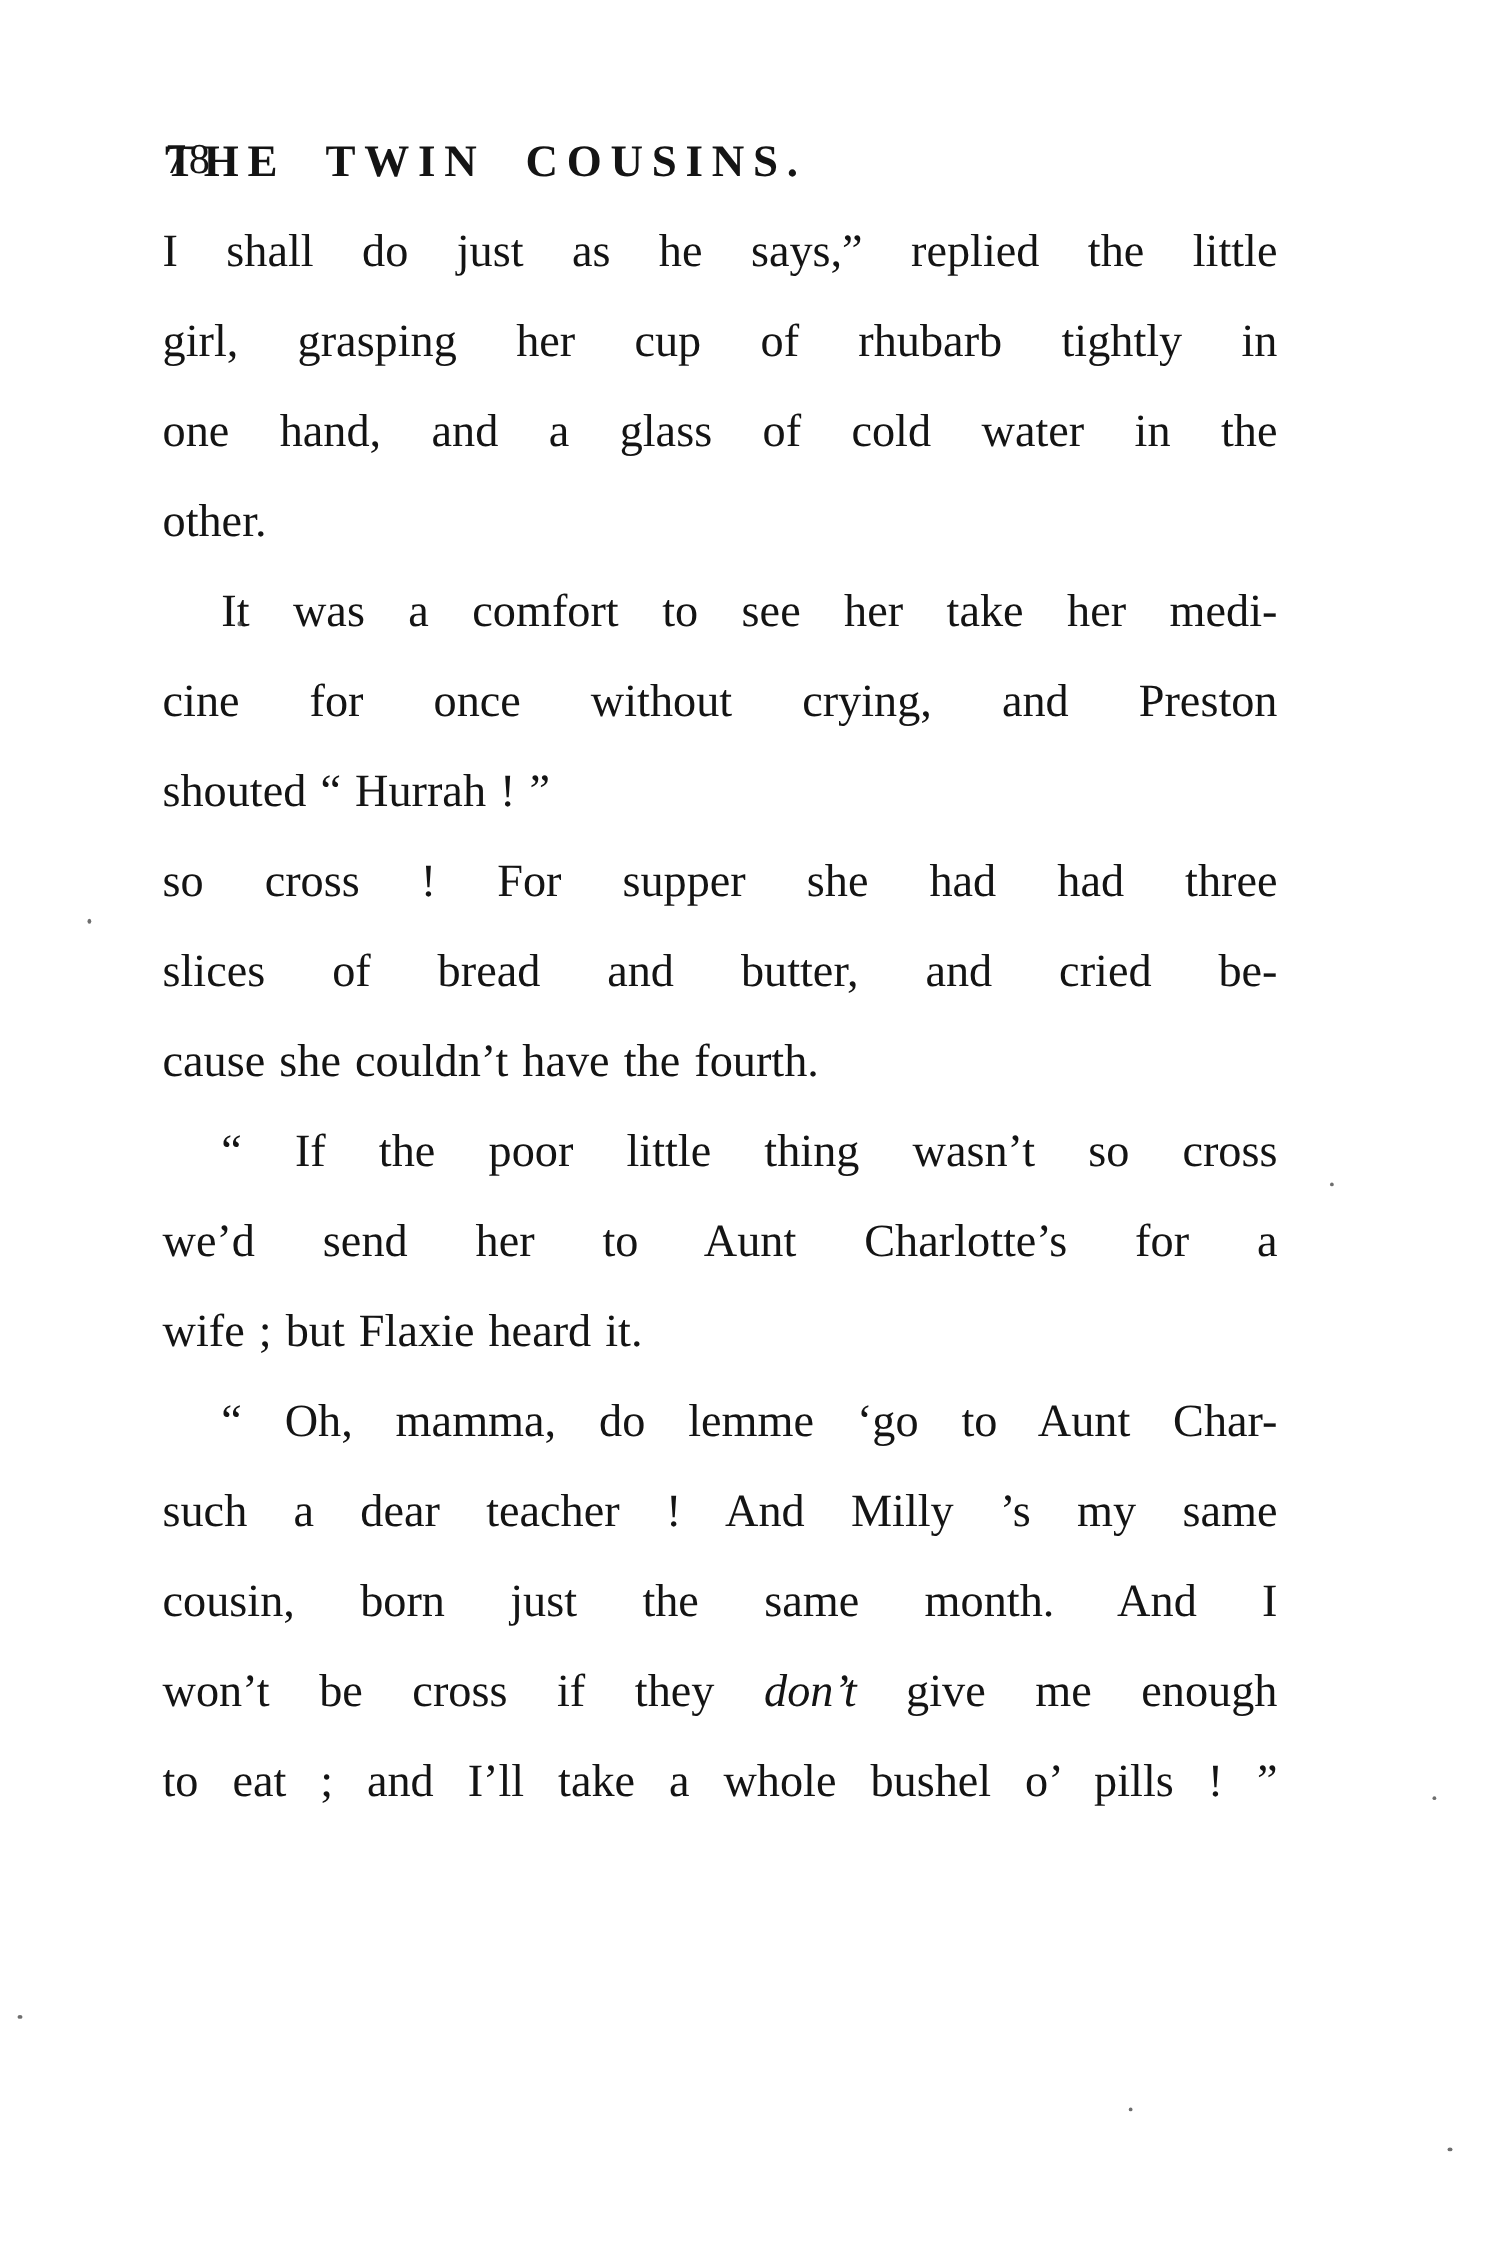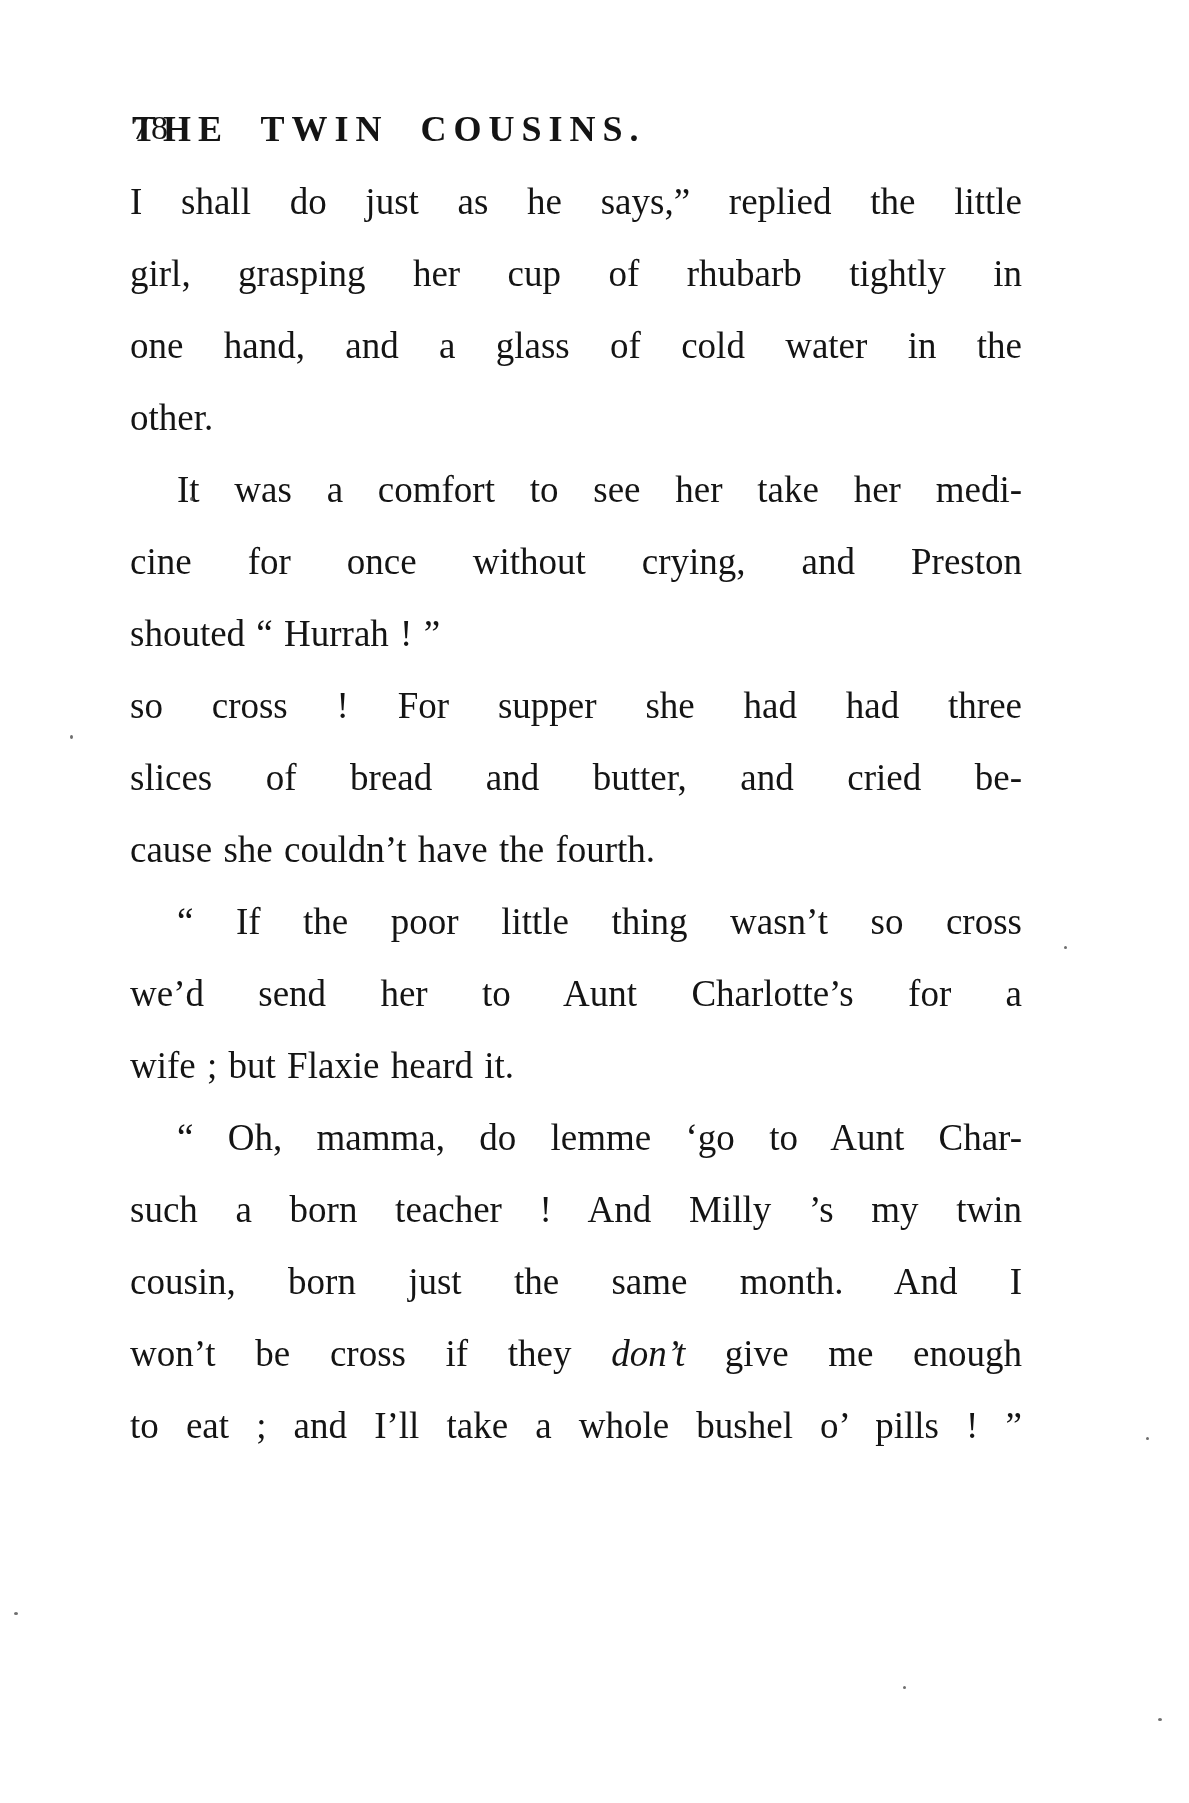--- a/index.html
+++ b/index.html
@@ -83,21 +83,21 @@
         <div class="line j">slices of bread and butter, and cried be-</div>
         <div class="line">cause she couldn’t have the fourth.</div>
       </div>
       <div class="para">
         <div class="line j ind">“ If the poor little thing wasn’t so cross</div>
         <div class="line j">we’d send her to Aunt Charlotte’s for a</div>
         <div class="line">wife ; but Flaxie heard it.</div>
       </div>
       <div class="para">
         <div class="line j ind">“ Oh, mamma, do lemme ‘go to Aunt Char-</div>
-        <div class="line j">such a born teacher !  And Milly ’s my twin</div>
+        <div class="line j">such a dear teacher !  And Milly ’s my same</div>
         <div class="line j">cousin, born just the same month.  And I</div>
         <div class="line j"><span>won’t be cross if they </span><em>don’t</em><span> give me enough</span></div>
         <div class="line j">to eat ; and I’ll take a whole bushel o’ pills ! ”</div>
       </div>
     </div>
 
   <div class="speck" style="left:190px; top:497px; width:4px; height:4px;"></div>
   <div class="speck" style="left:70px;  top:735px; width:3px; height:4px;"></div>
   <div class="speck" style="left:1064px; top:946px; width:3px; height:3px;"></div>
   <div class="speck" style="left:14px;  top:1612px; width:4px; height:3px;"></div>

